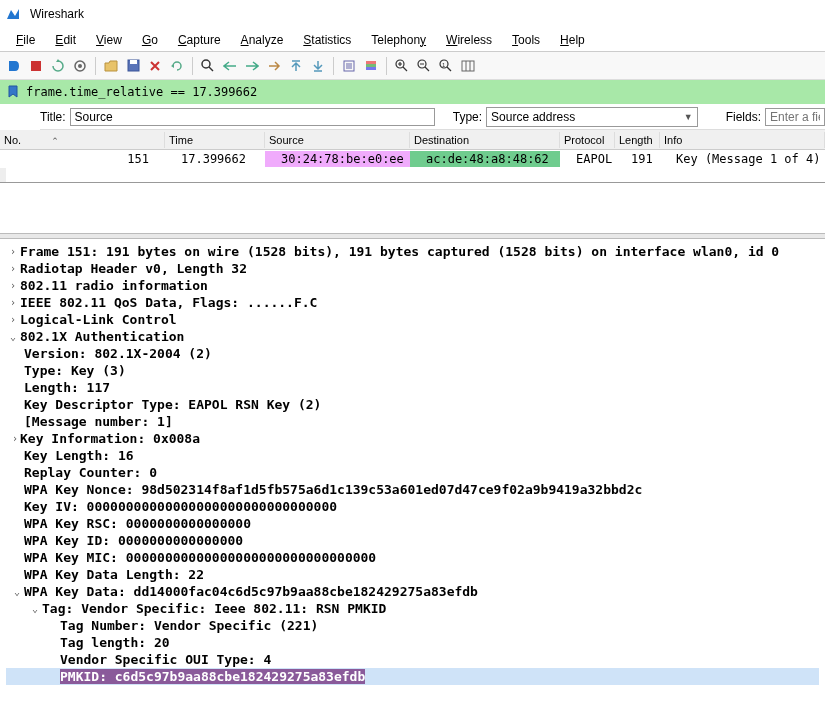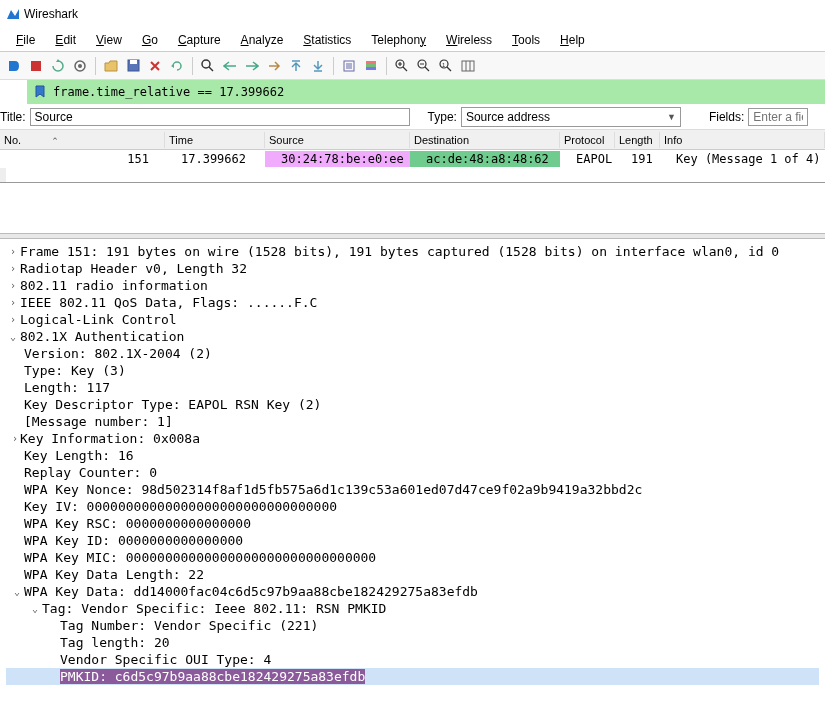--- a/index.html
+++ b/index.html
@@ -1,30 +1,30 @@
 <!DOCTYPE html>
 <html><head>
 <meta charset="utf-8">
 <style>
   * { box-sizing: border-box; margin: 0; padding: 0; }
   body { font-family: "Segoe UI", Tahoma, sans-serif; font-size: 12px; background: #fff; color: #000; width: 825px; height: 721px; overflow: hidden; }
-  .title-bar { display: flex; align-items: center; padding: 14px 6px; height: 22px; }
+  .title-bar { display: flex; align-items: center; padding: 14px 6px; height: 22px; gap: 6px; }
   .title-bar .shark-icon { width: 14px; height: 14px; margin-right: 4px; }
   .shark-icon svg { display: block; }
   .title-bar .app-name { font-size: 12px; }
   .menubar { display: flex; gap: 0; padding: 2px 6px; border-bottom: 1px solid #ccc; height: 24px; align-items: center; }
   .menubar .menu-item { padding: 2px 10px; cursor: default; font-size: 12px; }
   .menubar .menu-item span.ul { text-decoration: underline; }
   .toolbar { display: flex; align-items: center; gap: 2px; padding: 2px 4px; height: 28px; border-bottom: 1px solid #ddd; background: #f8f8f8; }
   .tb-btn { width: 20px; height: 20px; display: flex; align-items: center; justify-content: center; border: 1px solid transparent; background: #f8f8f8; cursor: default; }
   .tb-sep { width: 1px; height: 18px; background: #ccc; margin: 0 3px; }
-  .filter-bar { display: flex; align-items: center; padding: 2px 4px; height: 24px; background: #a8e8a8; margin-left: 27px; }
+  .filter-bar { display: flex; align-items: center; padding: 2px 4px; height: 24px; background: #a8e8a8; }
   .filter-icon { width: 18px; height: 18px; display: flex; align-items: center; justify-content: center; }
   .filter-input { flex: 1; border: none; background: transparent; font-family: monospace; font-size: 12px; padding: 2px 4px; outline: none; }
-  .fields-row { display: flex; align-items: center; padding: 3px 0; gap: 4px; border-bottom: 1px solid #ddd; height: 26px; }
+  .fields-row { display: flex; align-items: center; padding: 3px 0; gap: 4px; border-bottom: 1px solid #ddd; height: 26px; margin-left: 40px; }
   .fields-row .label { font-size: 12px; }
   .fields-row input[type="text"] { border: 1px solid #999; padding: 1px 4px; font-size: 12px; height: 18px; }
   .title-input { width: 380px; }
   .type-select { width: 220px; border: 1px solid #999; height: 20px; display: flex; align-items: center; justify-content: space-between; padding: 0 4px; font-size: 12px; background: #fff; }
   .fields-input { width: 60px; }
   .packet-list { border-bottom: 1px solid #999; }
   .pl-header { display: flex; background: #f0f0f0; border-bottom: 1px solid #ccc; height: 20px; align-items: center; font-size: 11px; }
   .pl-header > div { padding: 2px 4px; border-right: 1px solid #ddd; white-space: nowrap; overflow: hidden; }
   .col-no { width: 165px; }
   .col-time { width: 100px; }
@@ -42,21 +42,21 @@
   .col-proto-val { width: 55px; }
   .col-len-val { width: 45px; text-align: right; }
   .col-info-val { flex: 1; }
   .hl-green-dark { background: #f0abfc; color: #000; }
   .hl-green-light { background: #6fcc8e; color: #000; }
   .pl-marker { height: 14px; border-left: 6px solid #eee; background: #fff; }
   .splitter { height: 6px; background: #e8e8e8; border-top: 1px solid #bbb; border-bottom: 1px solid #bbb; cursor: row-resize; margin-top: 50px; }
   .details-pane { padding: 4px 6px; font-family: monospace; font-size: 13px; line-height: 17px; background: #fff; }
   .tree-row { display: flex; align-items: flex-start; }
   .tree-row .caret { width: 14px; display: inline-block; text-align: center; color: #555; cursor: default; font-size: 10px; }
-  .tree-row .content { flex: 1; white-space: pre; }
+  .tree-row .content { flex: 1; white-space: pre; font-weight: bold; }
   .ind1 { padding-left: 18px; }
   .ind3 { padding-left: 54px; }
   .sel-row { background: #cfe3f8; }
   .pmkid-hl { background: #8a5a9a; color: #fff; }
   .sort-caret { font-size: 9px; color: #555; margin-left: 30px; }
 </style>
 </head>
 <body>
 
 <div class="title-bar">

